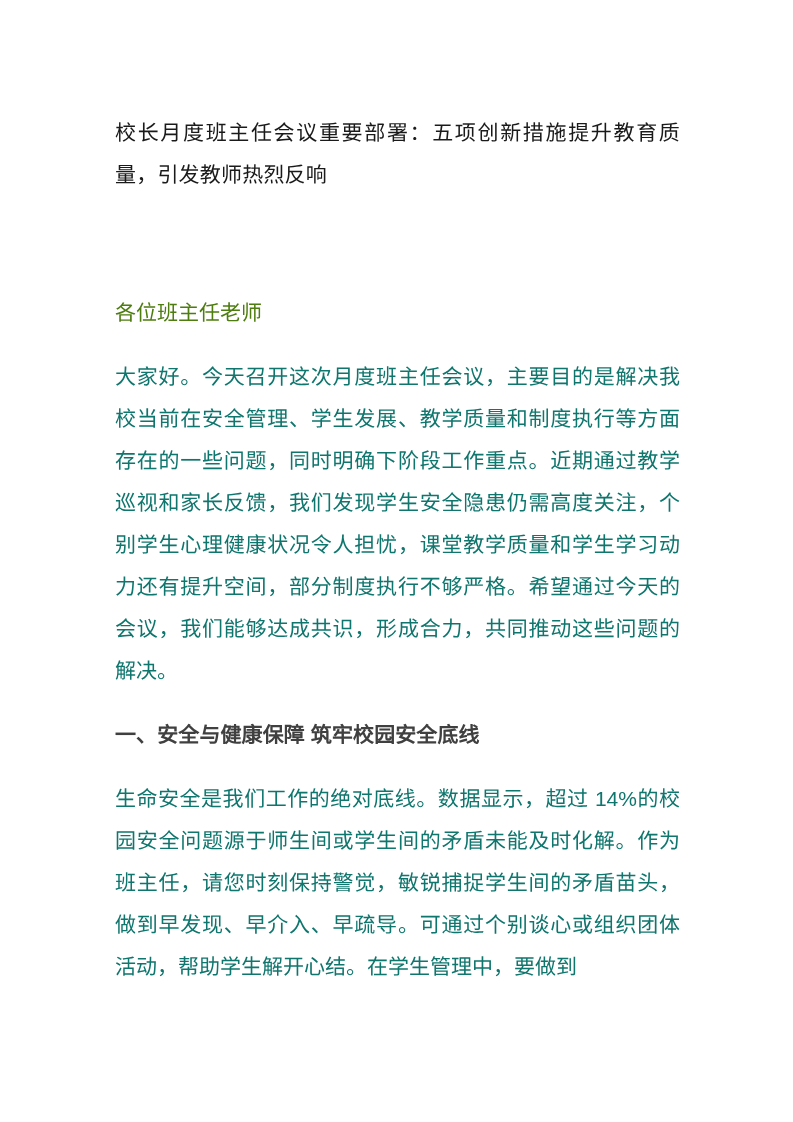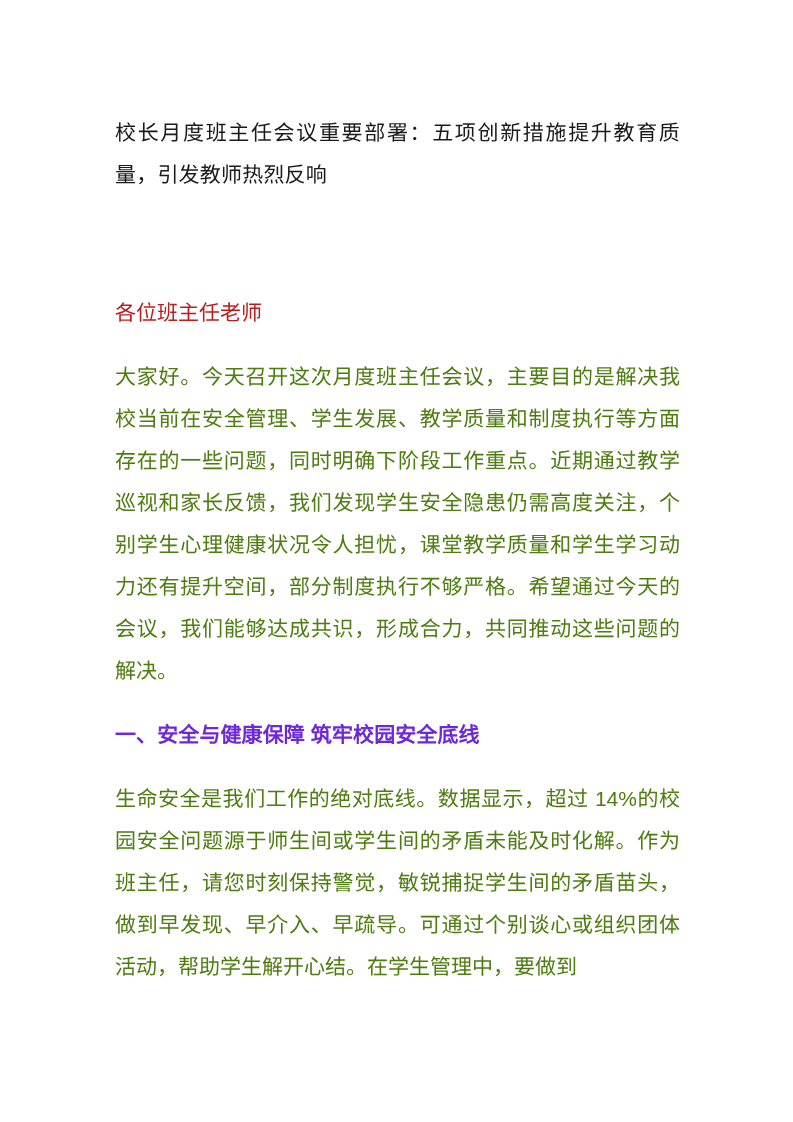--- a/index.html
+++ b/index.html
@@ -51,44 +51,44 @@
   .gap-after-title {
     height: 96px;
   }
 
   
   .salutation {
     margin: 0;
     font-size: 21px;
     font-weight: 400;
     line-height: 42px;
-    color: #b91c1c;
+    color: #4d7c0f;
   }
 
   
   .body-para {
     margin: 0;
     padding-top: 22px;
     font-size: 21px;
     font-weight: 400;
     line-height: 42px;
     text-align: justify;
     text-justify: inter-ideograph;
-    color: #4d7c0f;
+    color: #0f766e;
   }
 
   
   .section-heading {
     margin: 0;
     padding-top: 22px;
     font-size: 21px;
     font-weight: 700;
     line-height: 42px;
     letter-spacing: 0.1px;
-    color: #6d28d9;
+    color: #404040;
   }
 </style>
 </head>
 <body>
 
 <div class="page">
   <div class="content">
 
     <h1 class="doc-title">校长月度班主任会议重要部署：五项创新措施提升教育质量，引发教师热烈反响</h1>
 

